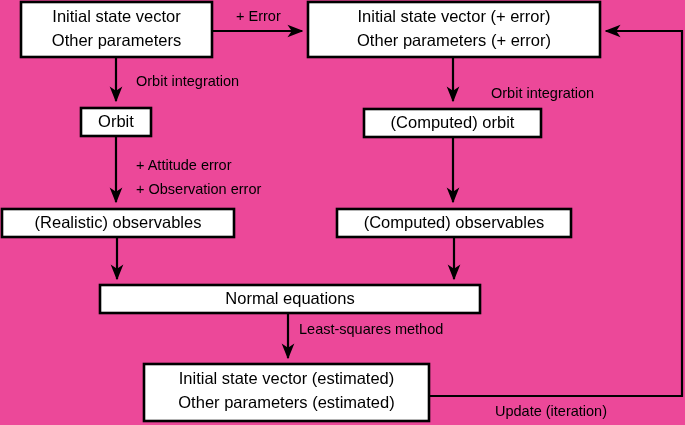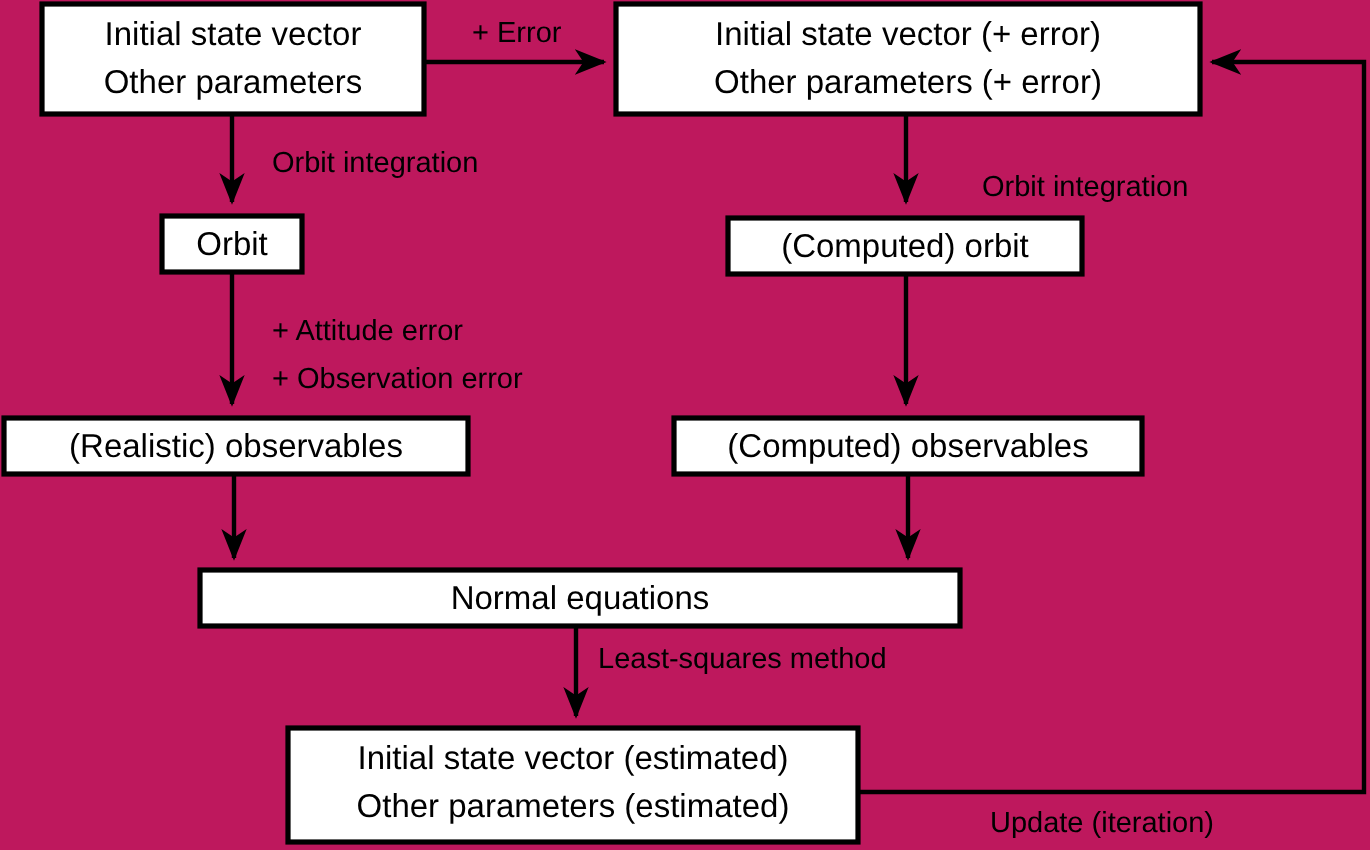--- a/index.html
+++ b/index.html
@@ -4,21 +4,21 @@
 <style>
   html, body {
     margin: 0;
     padding: 0;
     background: #ffffff;
   }
   #diagram-root {
     position: relative;
     width: 685px;
     height: 425px;
-    background: #be185d;
+    background: #ec4899;
     font-family: "Liberation Sans", sans-serif;
     overflow: hidden;
   }
   svg.flow {
     position: absolute;
     top: 0;
     left: 0;
     width: 685px;
     height: 425px;
   }

